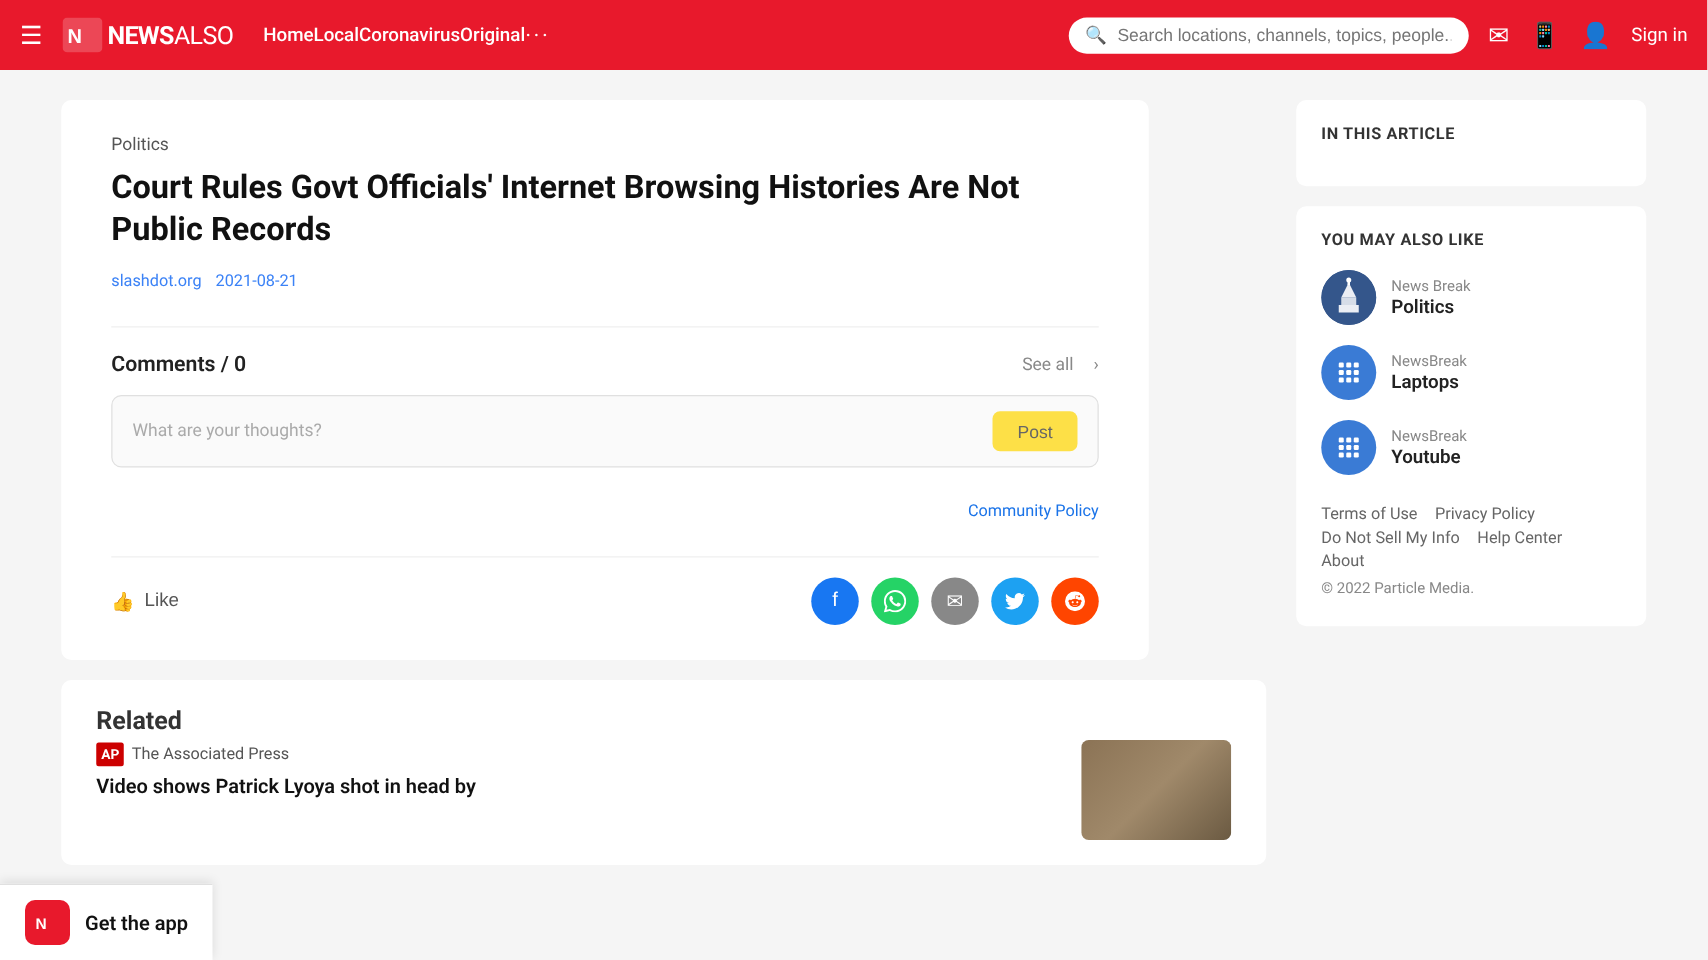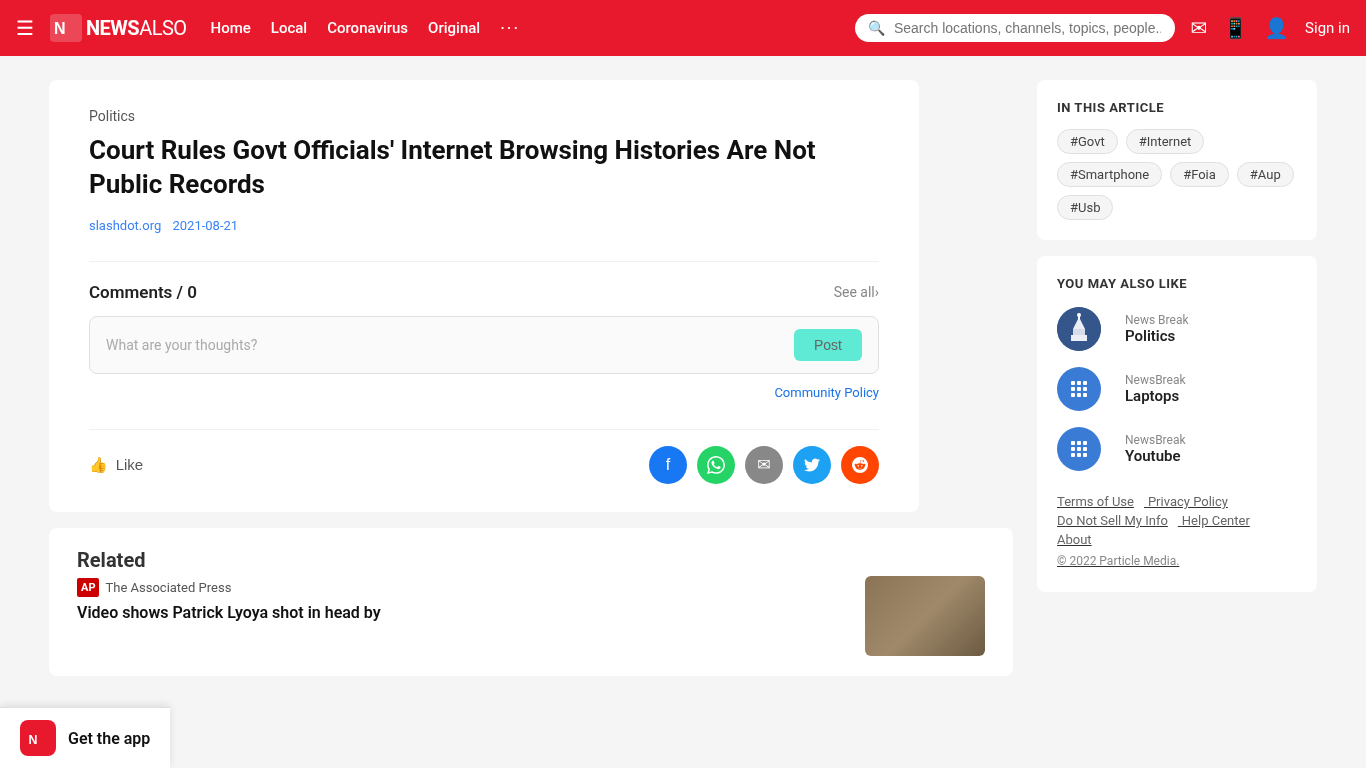--- a/index.html
+++ b/index.html
@@ -15,21 +15,21 @@
       gap: 24px;
       position: sticky;
       top: 0;
       z-index: 100;
     }
     .header-left { display: flex; align-items: center; gap: 16px; }
     .hamburger-icon { color: white; cursor: pointer; font-size: 20px; }
     .logo { display: flex; align-items: center; gap: 4px; }
     .logo-text { color: white; font-size: 20px; font-weight: 700; letter-spacing: -0.5px; }
     .logo-text span { font-weight: 400; }
-    .nav { display: flex; align-items: center; gap: 20px; }
+    .nav { display: flex; align-items: center; }
     .nav-item { color: white; text-decoration: none; font-size: 15px; font-weight: 500; cursor: pointer; }
     .nav-more { color: white; font-size: 18px; cursor: pointer; letter-spacing: 2px; }
     .header-right { display: flex; align-items: center; gap: 16px; margin-left: auto; }
     .search-bar {
       display: flex;
       align-items: center;
       background: white;
       border-radius: 20px;
       padding: 6px 14px;
       gap: 8px;
@@ -91,34 +91,34 @@
     }
 
     
     .comments-header {
       display: flex;
       align-items: center;
       justify-content: space-between;
       margin-bottom: 14px;
     }
     .comments-title { font-size: 17px; font-weight: 600; color: #222; }
-    .see-all { color: #888; font-size: 14px; cursor: pointer; display: flex; align-items: center; gap: 0; }
+    .see-all { color: #888; font-size: 14px; cursor: pointer; display: flex; align-items: center; gap: 16px; }
     .comment-input-area {
       border: 1px solid #e0e0e0;
       border-radius: 8px;
       padding: 12px 16px;
       display: flex;
       align-items: center;
       justify-content: space-between;
       background: #fafafa;
-      margin-bottom: 8px;
+      margin-bottom: 24px;
     }
     .comment-placeholder { color: #aaa; font-size: 14px; }
     .post-btn {
-      background: #5eead4;
+      background: #fde047;
       color: #666;
       border: none;
       border-radius: 6px;
       padding: 8px 20px;
       font-size: 14px;
       cursor: pointer;
     }
     .community-policy { text-align: right; margin-bottom: 28px; }
     .community-policy a { color: #1a73e8; font-size: 13px; text-decoration: none; cursor: pointer; }
 
@@ -221,21 +221,21 @@
       font-size: 13px;
       font-weight: 700;
       color: #333;
       letter-spacing: 0.5px;
       margin-bottom: 16px;
       text-transform: uppercase;
     }
     .you-may-item {
       display: flex;
       align-items: center;
-      gap: 24px;
+      gap: 12px;
       margin-bottom: 16px;
       cursor: pointer;
     }
     .channel-avatar {
       width: 44px;
       height: 44px;
       border-radius: 50%;
       display: flex;
       align-items: center;
       justify-content: center;
@@ -243,21 +243,21 @@
       overflow: hidden;
     }
     .politics-avatar { background: #34568b; }
     .laptops-avatar { background: #3a7bd5; }
     .youtube-avatar { background: #3a7bd5; }
     .channel-info { display: flex; flex-direction: column; }
     .channel-source { font-size: 12px; color: #888; }
     .channel-name { font-size: 15px; font-weight: 600; color: #222; }
 
     
-    .footer-links { padding: 4px 0; text-decoration: underline; }
+    .footer-links { padding: 4px 0; }
     .footer-links a {
       color: #666;
       font-size: 13px;
       text-decoration: none;
       margin-right: 10px;
       cursor: pointer;
     }
     .footer-copy { font-size: 12px; color: #888; margin-top: 6px; }
 
     
@@ -420,28 +420,20 @@
         </div>
       </div>
     </div>
 
   </div>
 
   <aside class="sidebar">
 
     <div class="sidebar-card">
       <div class="sidebar-section-title">IN THIS ARTICLE</div>
-      <div class="tags-container">
-        <span class="tag">#Govt</span>
-        <span class="tag">#Internet</span>
-        <span class="tag">#Smartphone</span>
-        <span class="tag">#Foia</span>
-        <span class="tag">#Aup</span>
-        <span class="tag">#Usb</span>
-      </div>
     </div>
 
     <div class="sidebar-card">
       <div class="you-may-title">YOU MAY ALSO LIKE</div>
 
       <div class="you-may-item">
         <div class="channel-avatar politics-avatar">
           <svg width="44" height="44" viewBox="0 0 44 44">
             <circle cx="22" cy="22" r="22" fill="#34568b"></circle>
             <rect x="14" y="28" width="16" height="6" fill="white" opacity="0.9"></rect>

